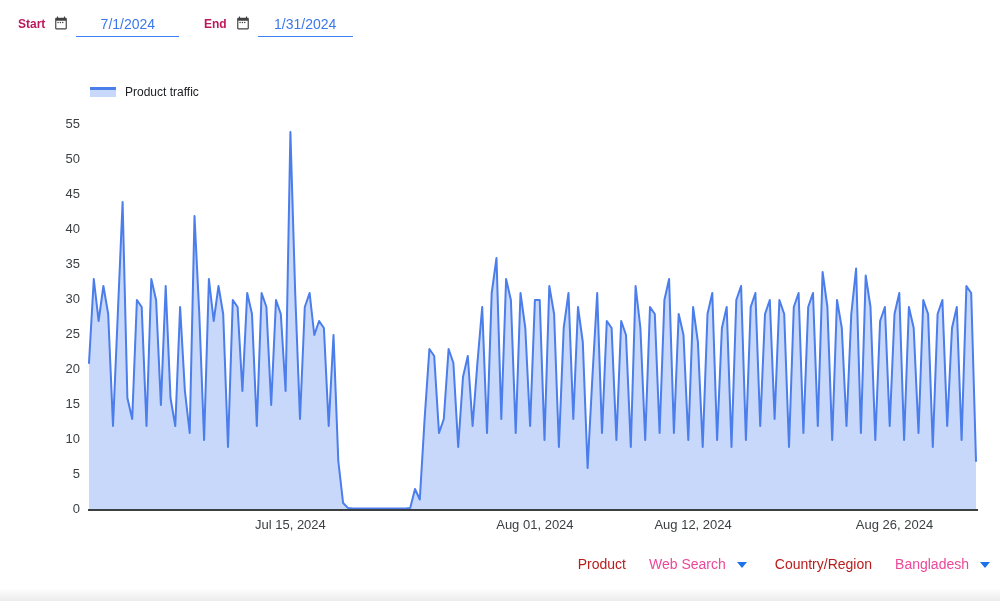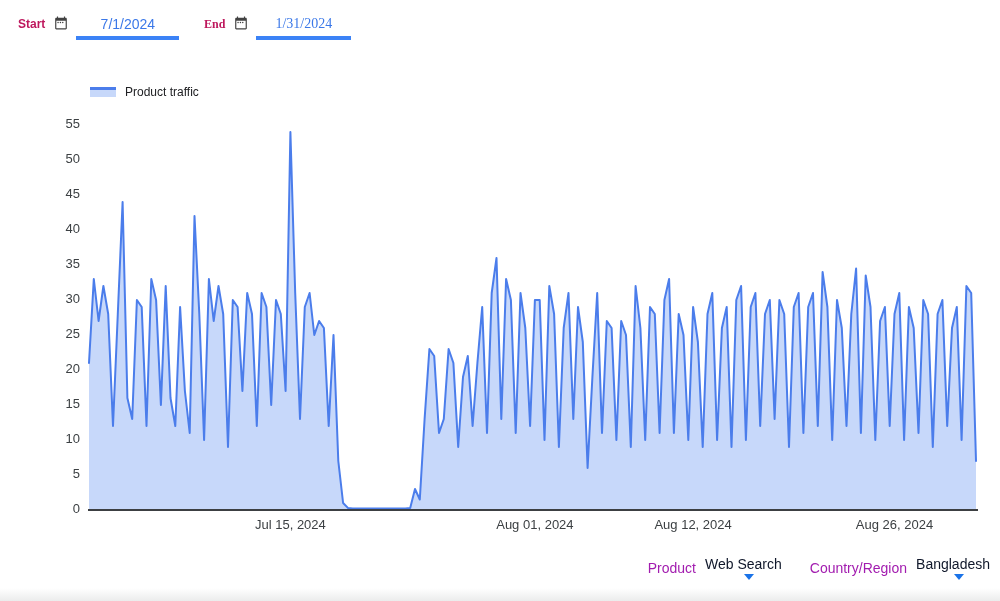--- a/index.html
+++ b/index.html
@@ -5,42 +5,42 @@
   html,body{margin:0;padding:0;}
   body{
     width:1000px;height:601px;position:relative;background:#ffffff;
     font-family:"Liberation Sans", sans-serif;color:#202124;overflow:hidden;
   }
   
   .date-group{position:absolute;top:13px;display:flex;align-items:flex-start;}
   .date-group .lbl{font-size:12px;font-weight:bold;color:#be185d;margin-top:4px;}
   .cal-icon{margin:3px 8px 0 9px;width:14px;height:14px;cursor:pointer;}
   .date-field{
-    display:inline-block;border-bottom:4px solid #3b82f6;text-align:center;
+    display:inline-block;border-bottom:1px solid #3b82f6;text-align:center;
     color:#3b78e8;font-size:14px;padding:3px 2px 4px;cursor:text;
   }
   .w-start{width:99px;}
   .w-end{width:91px;}
   
   .legend{position:absolute;left:90px;top:85px;display:flex;align-items:center;}
   .legend-swatch{
     width:26px;height:7px;background:#c7d8fa;border-top:3px solid #4b7deb;margin-right:9px;
   }
   .legend-label{font-size:12px;color:#202124;}
   
   #chart-svg{position:absolute;left:0;top:0;}
   .tick-text{font-family:"Liberation Sans", sans-serif;font-size:13px;fill:#3c4043;}
   
   .footer{
     position:absolute;top:556px;left:0;right:10px;display:flex;
     justify-content:flex-end;align-items:center;font-size:14px;
   }
-  .footer .flabel{color:#a21caf;font-weight:500;}
+  .footer .flabel{color:#b91c1c;font-weight:500;}
   .footer .select{
-    display:flex;align-items:center;cursor:pointer;margin-left:9px;color:#0f172a;flex-direction:column;
+    display:flex;align-items:center;cursor:pointer;margin-left:23px;color:#ec4899;
   }
   .footer .select .val{font-size:14px;}
   .caret{
     width:0;height:0;border-left:5px solid transparent;border-right:5px solid transparent;
     border-top:6px solid #1a73e8;margin-left:11px;margin-top:2px;
   }
   .gap-lg{margin-left:28px;text-align:right;}
   .bottom-fade{
     position:absolute;left:0;right:0;bottom:0;height:13px;
     background:linear-gradient(to bottom, rgba(255,255,255,0), rgba(60,64,67,0.10));
@@ -54,21 +54,21 @@
   <span class="lbl">Start</span>
   <svg class="cal-icon" viewBox="0 0 24 24">
     <path fill="#424242" d="M20 3h-1V1h-2v2H7V1H5v2H4c-1.1 0-2 .9-2 2v16c0 1.1.9 2 2 2h16c1.1 0 2-.9 2-2V5c0-1.1-.9-2-2-2zm0 18H4V8h16v13z"></path>
     <circle fill="#424242" cx="7" cy="11" r="1.3"></circle>
       <circle fill="#424242" cx="11" cy="11" r="1.3"></circle>
       <circle fill="#424242" cx="15" cy="11" r="1.3"></circle>
   </svg>
   <span class="date-field w-start">7/1/2024</span>
 </div>
 
-<div class="date-group" style="left:204px;font-family:Liberation Serif, serif;">
+<div class="date-group" style="left:204px;">
   <span class="lbl">End</span>
   <svg class="cal-icon" viewBox="0 0 24 24">
     <path fill="#424242" d="M20 3h-1V1h-2v2H7V1H5v2H4c-1.1 0-2 .9-2 2v16c0 1.1.9 2 2 2h16c1.1 0 2-.9 2-2V5c0-1.1-.9-2-2-2zm0 18H4V8h16v13z"></path>
     <circle fill="#424242" cx="7" cy="11" r="1.3"></circle>
       <circle fill="#424242" cx="11" cy="11" r="1.3"></circle>
       <circle fill="#424242" cx="15" cy="11" r="1.3"></circle>
   </svg>
   <span class="date-field w-end">1/31/2024</span>
 </div>
 

